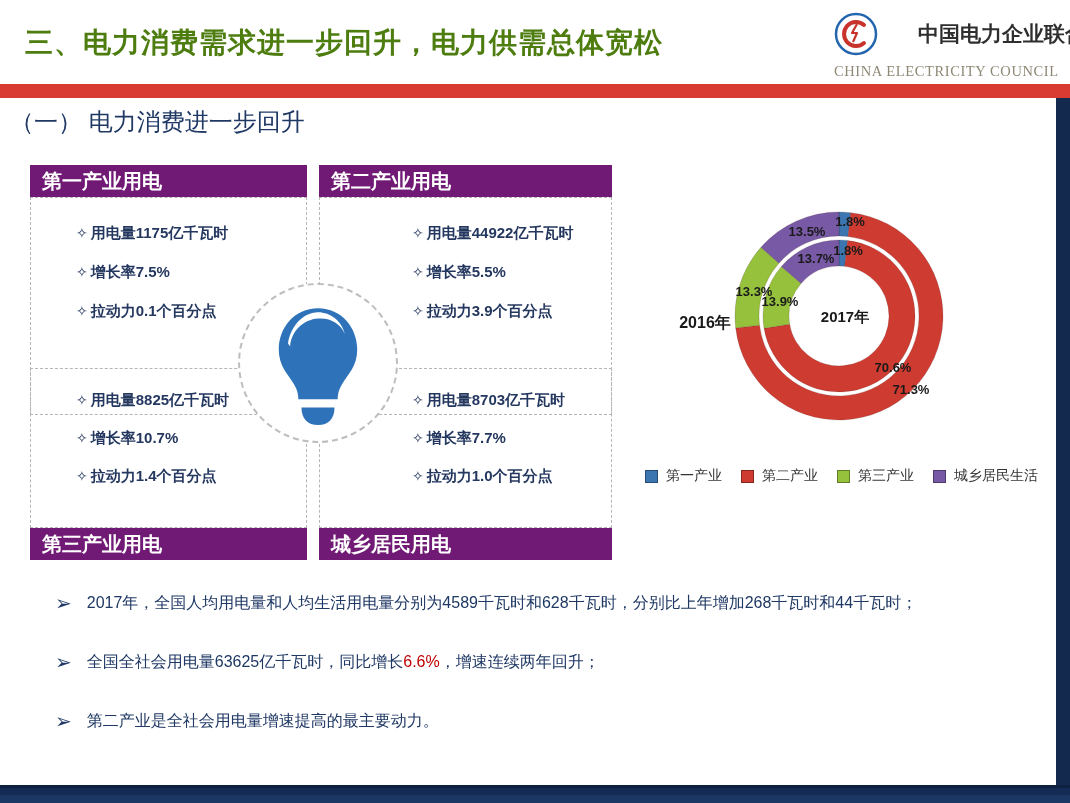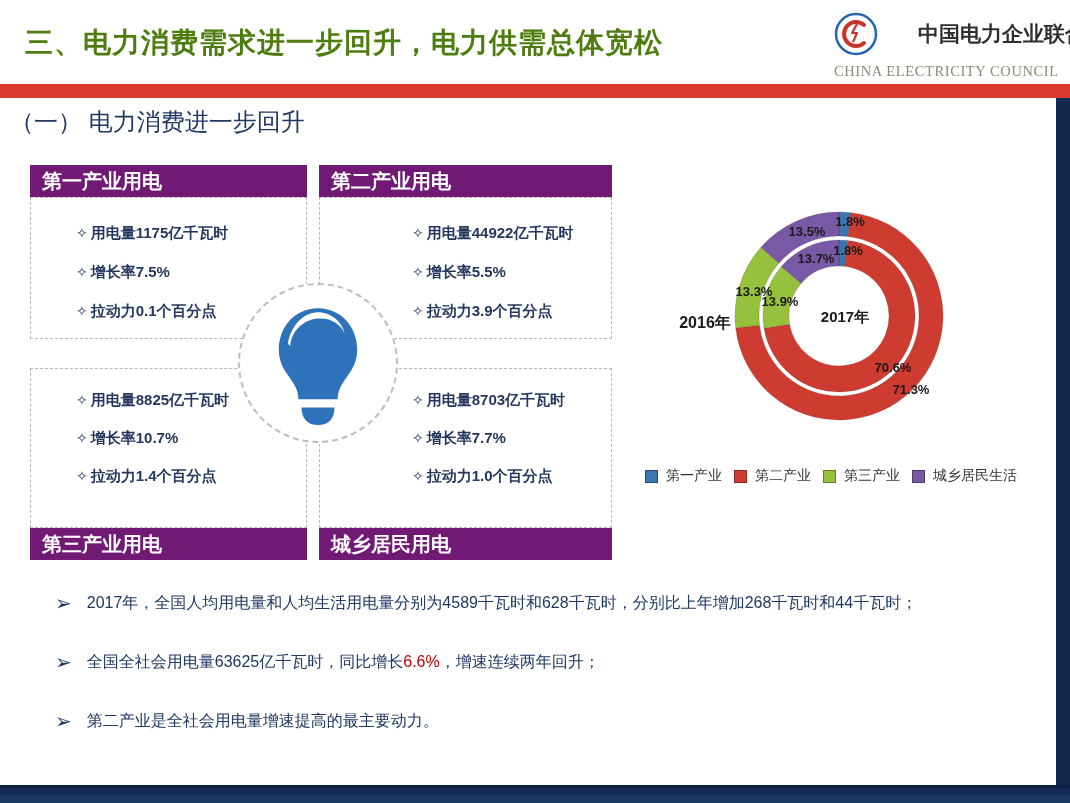--- a/index.html
+++ b/index.html
@@ -30,39 +30,39 @@
   .panel{position:absolute;}
   .panel.p1{left:30px;top:165px;width:277px;}
   .panel.p2{left:319px;top:165px;width:293px;}
   .panel.p3{left:30px;top:368px;width:277px;}
   .panel.p4{left:319px;top:368px;width:293px;}
   .panel-header{
     height:32px;background:#701a75;color:#ffffff;font-size:20px;font-weight:bold;
     line-height:32px;padding-left:12px;box-sizing:border-box;white-space:nowrap;
   }
   .panel-body{box-sizing:border-box;border:1px dashed #B5B5B5;}
-  .panel.p1 .panel-body,.panel.p2 .panel-body{height:142px;padding-top:26px;}
+  .panel.p1 .panel-body,.panel.p2 .panel-body{height:218px;padding-top:26px;}
   .panel.p3 .panel-body,.panel.p4 .panel-body{height:160px;padding-top:22px;}
   .panel.p1 .panel-body,.panel.p3 .panel-body{padding-left:45px;}
   .panel.p2 .panel-body,.panel.p4 .panel-body{padding-left:92px;}
   .p-item{font-size:15px;font-weight:600;color:#24375F;line-height:18px;white-space:nowrap;}
   .panel.p1 .p-item,.panel.p2 .p-item{margin-bottom:21px;}
   .panel.p3 .p-item,.panel.p4 .p-item{margin-bottom:20px;}
   .pm{margin-right:3px;font-size:14px;color:#24375F;}
   
   .bulb-circle{
     position:absolute;left:238px;top:283px;width:160px;height:160px;z-index:5;
     background:#ffffff;border:2px dashed #BDBDBD;border-radius:50%;
     box-sizing:border-box;display:flex;align-items:center;justify-content:center;
   }
   
   .donut-svg{position:absolute;left:655px;top:195px;}
   .legend{
     position:absolute;left:645px;top:467px;width:415px;display:flex;align-items:center;
-    gap:12px;font-size:14px;color:#333333;
+    gap:19px;font-size:14px;color:#333333;
   }
   .legend-item{display:flex;align-items:center;gap:8px;white-space:nowrap;}
   .legend-swatch{width:11px;height:11px;display:inline-block;border:1px solid rgba(0,0,0,0.35);}
   
   .bullets{position:absolute;left:55px;top:580px;width:960px;color:#1F3864;}
   .bullet{display:flex;margin-bottom:13px;}
   .bm{font-size:20px;margin-right:15px;line-height:46px;color:#1F3864;flex:0 0 auto;}
   .bullet p{margin:0;font-size:16px;line-height:46px;font-weight:500;}
   .hl{color:#C00000;}
   

